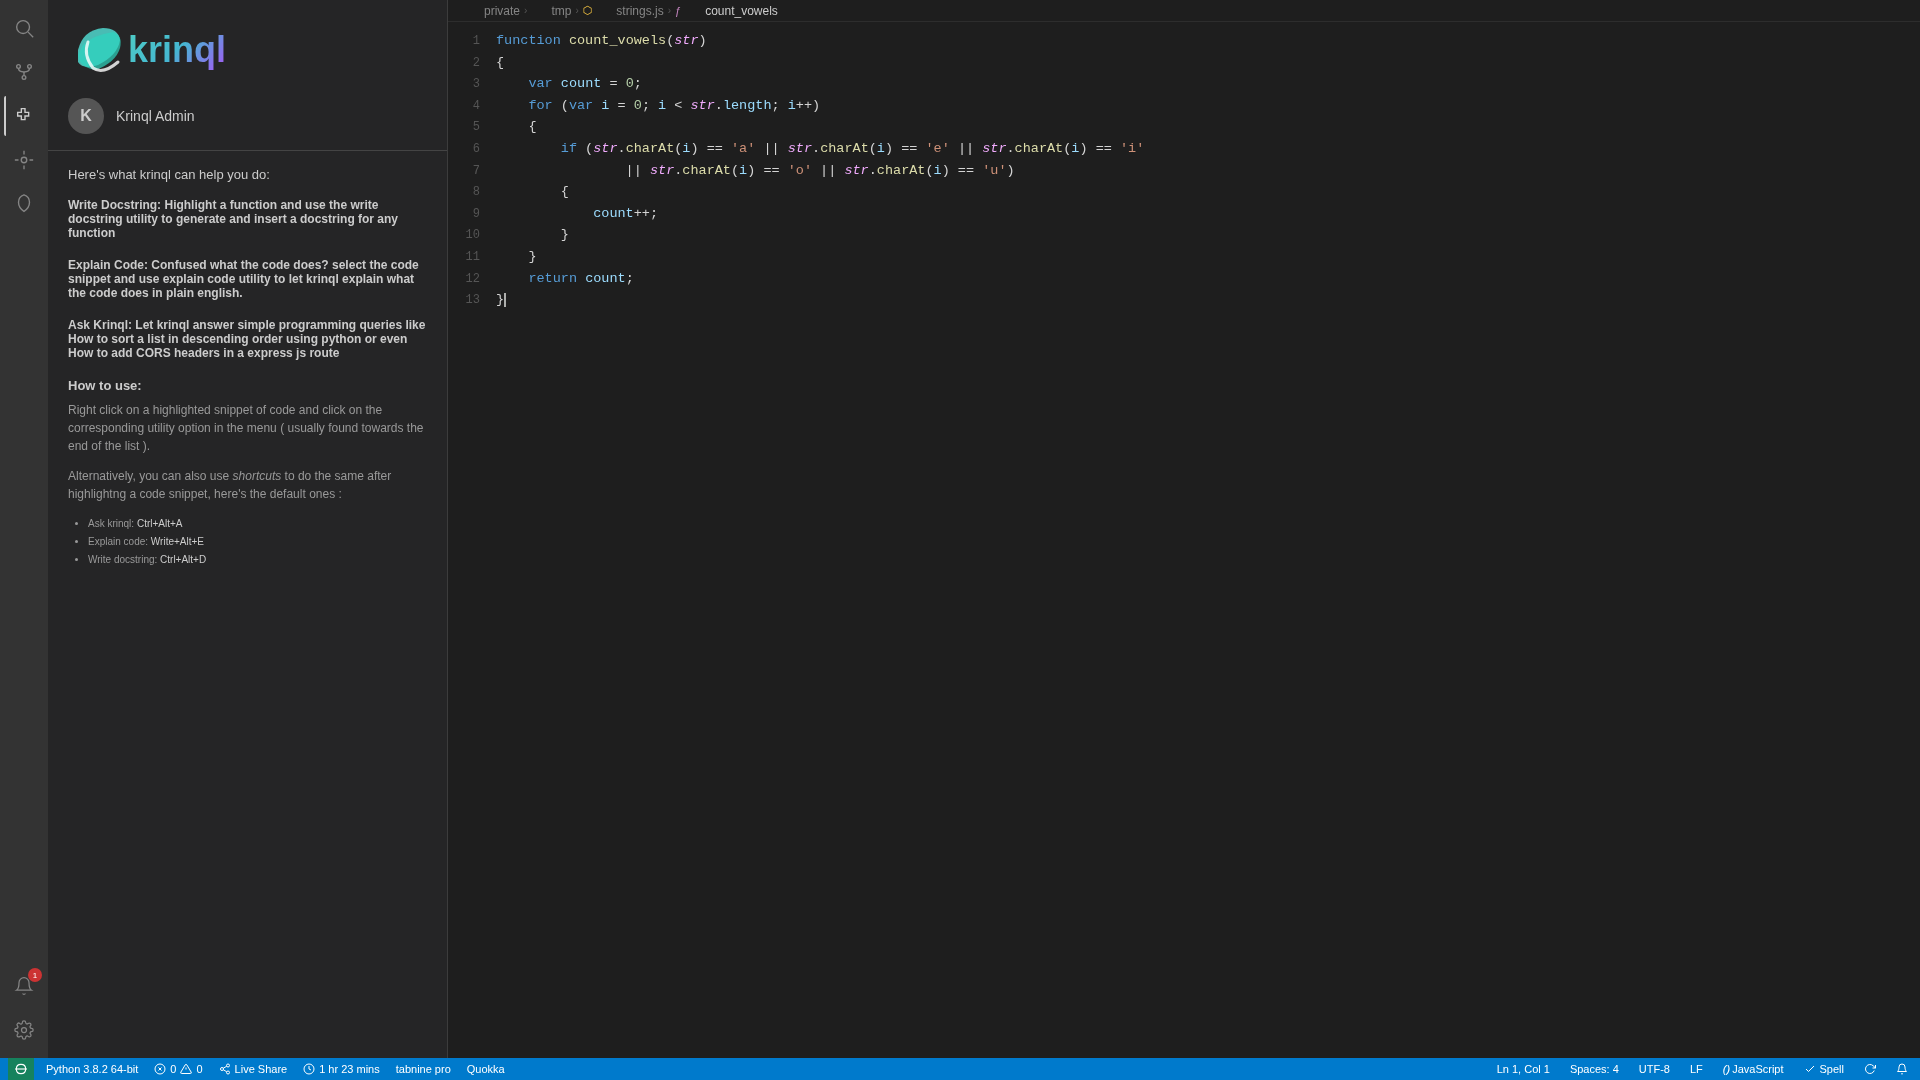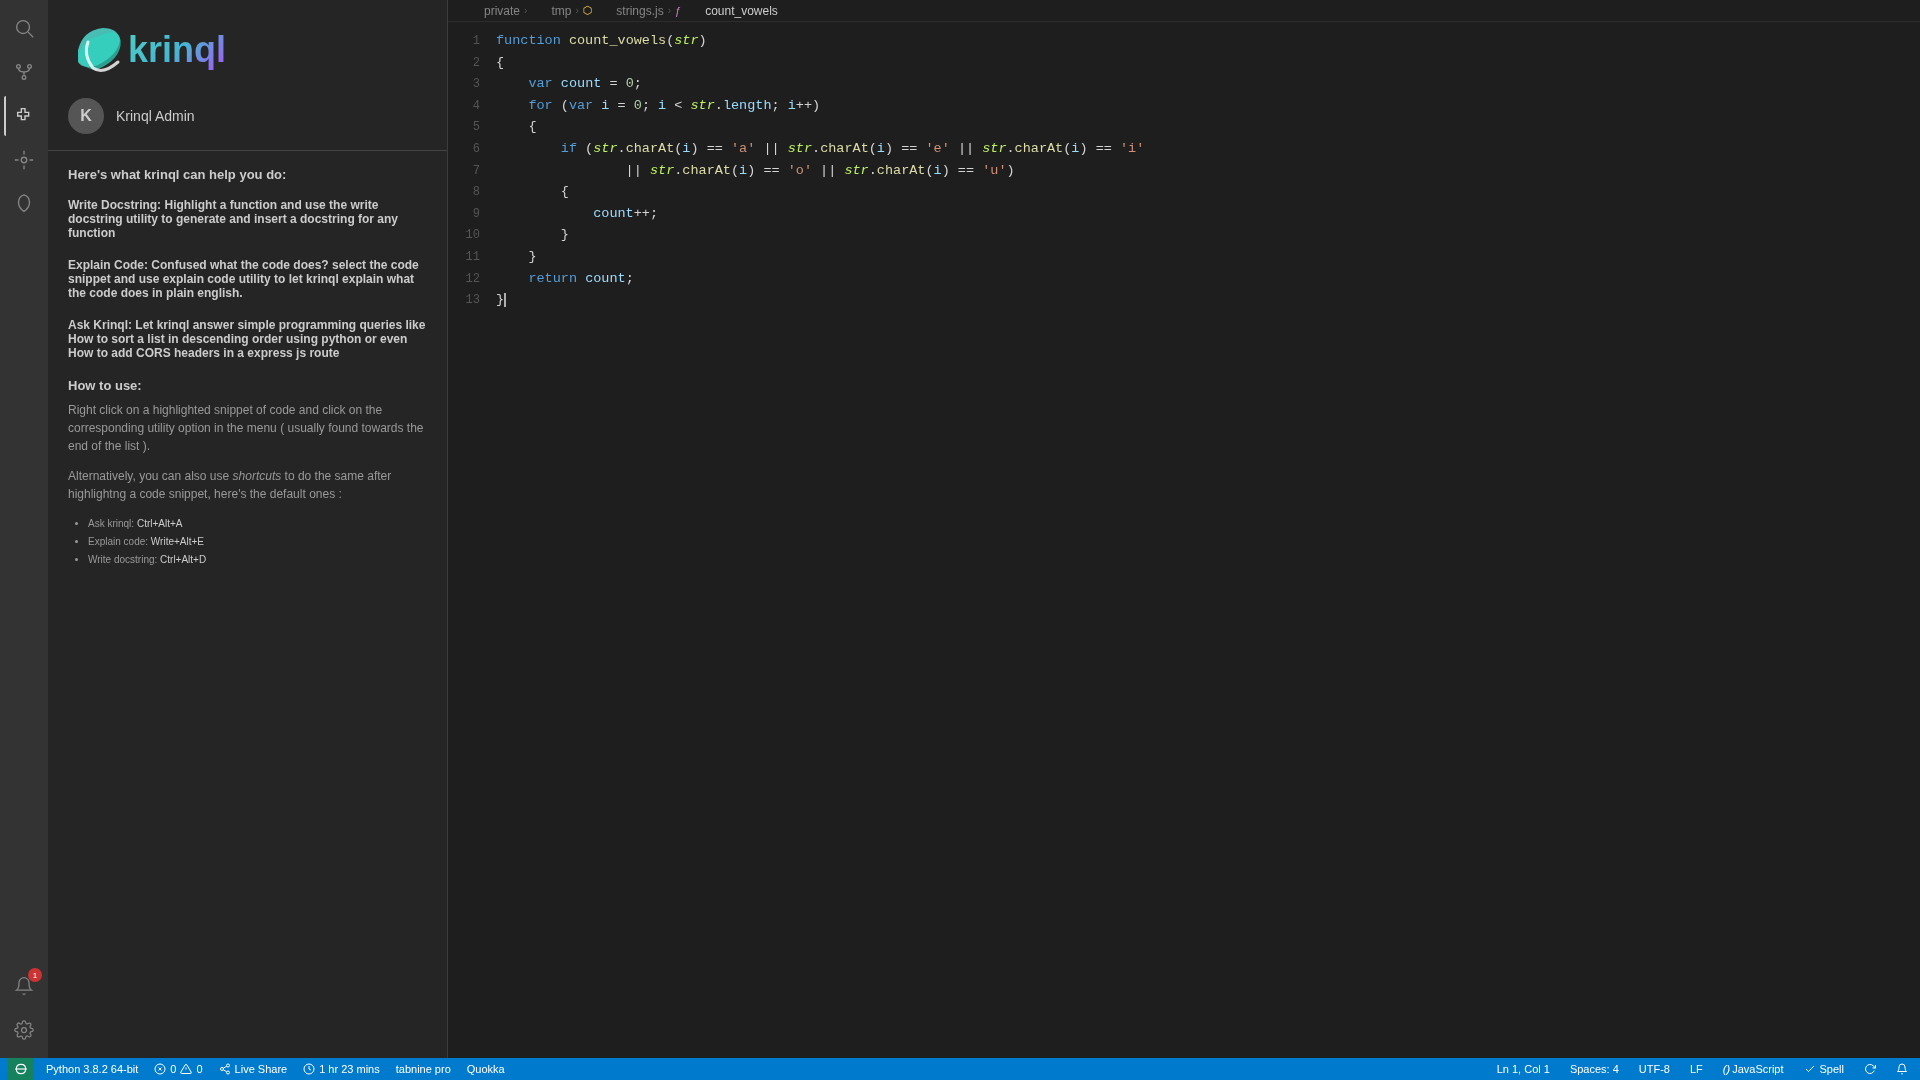--- a/index.html
+++ b/index.html
@@ -113,21 +113,21 @@
       color: #cccccc;
       font-size: 14px;
     }
 
     .sidebar-content {
       padding: 16px 20px;
     }
     .sidebar-content h3 {
       color: #cccccc;
       font-size: 13px;
-      font-weight: 700;
+      font-weight: 400;
       margin-bottom: 16px;
     }
     .feature-block {
       margin-bottom: 18px;
     }
     .feature-title {
       color: #cccccc;
       font-size: 12px;
       font-weight: 600;
     }
@@ -215,21 +215,21 @@
     }
     .line-content {
       color: #d4d4d4;
       white-space: pre;
       flex: 1;
     }
 
     
     .kw { color: #569cd6; }        
     .fn { color: #dcdcaa; }        
-    .param { color: #bef264; font-style: italic; } 
+    .param { color: #f0abfc; font-style: italic; } 
     .num { color: #b5cea8; }       
     .str { color: #ce9178; }       
     .var-c { color: #9cdcfe; }        
     .method { color: #dcdcaa; }
     .prop { color: #9cdcfe; }      
 
     
     .cursor {
       display: inline-block;
       width: 2px;

